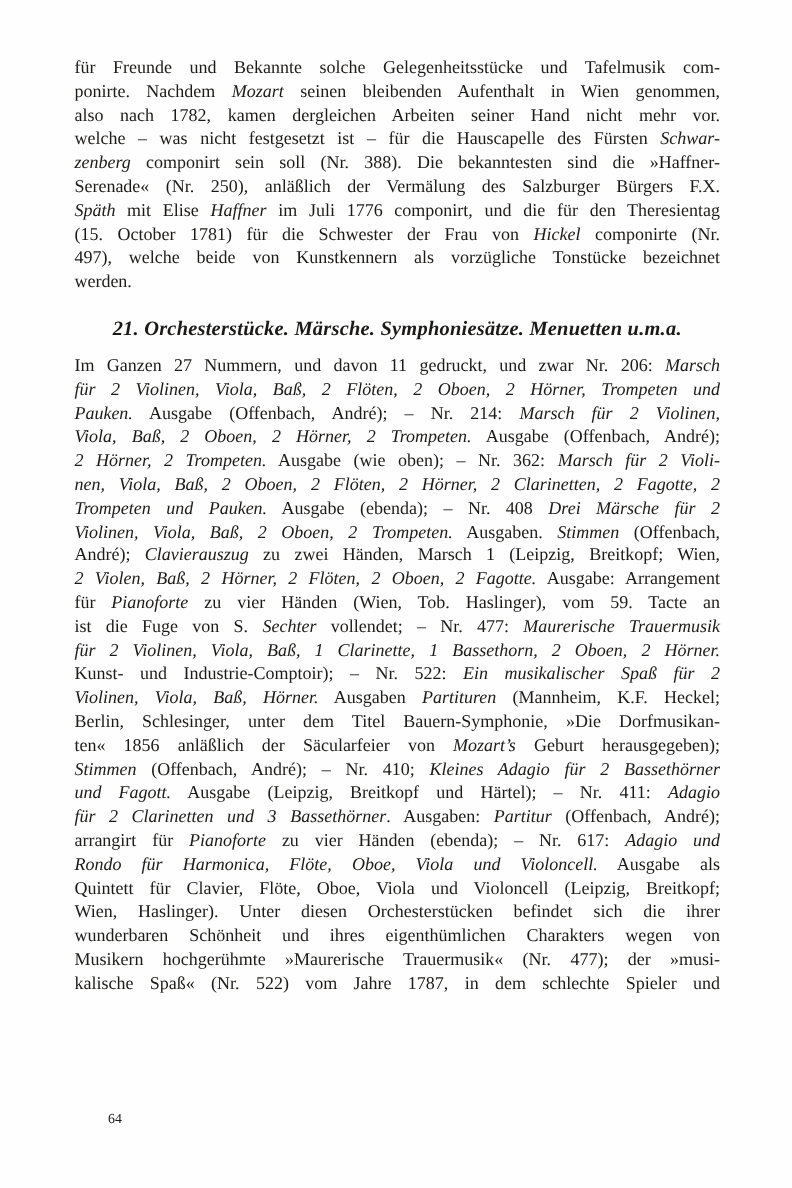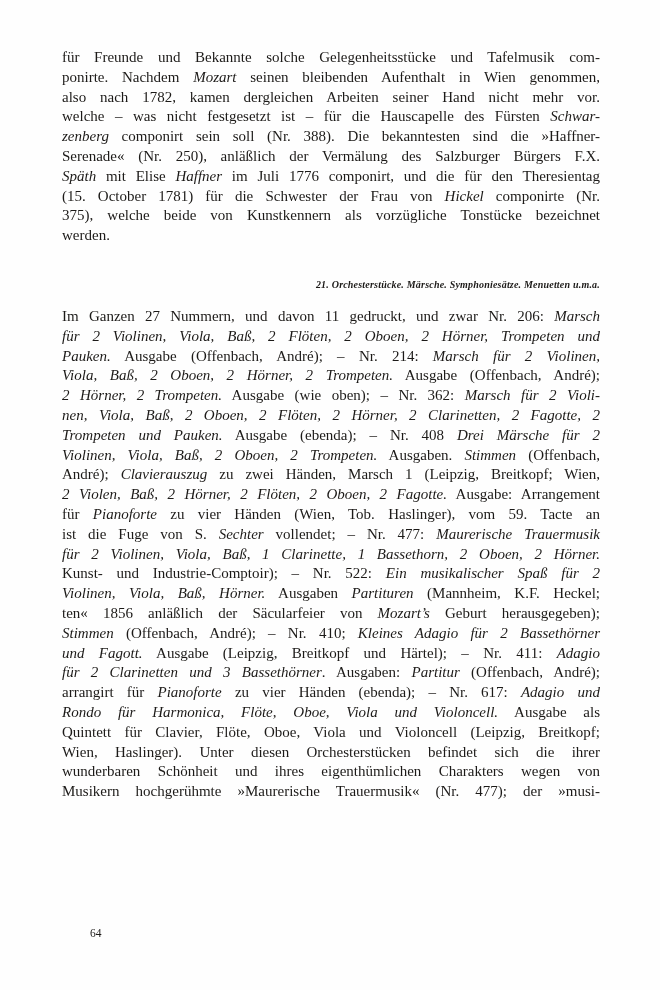--- a/index.html
+++ b/index.html
@@ -32,25 +32,25 @@
     text-align: justify;
     text-align-last: justify;
   }
   .line.left-last {
     text-align-last: left;
   }
   .it {
     font-style: italic;
   }
   .heading {
-    margin: 29px 0 12px 0;
-    font-size: 10px;
+    margin: 18px 0 12px 0;
+    font-size: 17px;
     font-weight: bold;
     font-style: italic;
-    text-align: right;
+    text-align: center;
     line-height: 20px;
     letter-spacing: 0.2px;
   }
   .folio {
     position: absolute;
     left: 62px;
     top: 926px;
     font-size: 11.5px;
     line-height: 14px;
     margin-left: 28px;
@@ -63,46 +63,48 @@
   <div class="text-block">
     <div class="para">
         <div class="line"><span>für Freunde und Bekannte solche Gelegenheitsstücke und Tafelmusik com-</span></div>
         <div class="line"><span>ponirte. Nachdem </span><span class="it">Mozart</span><span> seinen bleibenden Aufenthalt in Wien genommen,</span></div>
         <div class="line"><span>also nach 1782, kamen dergleichen Arbeiten seiner Hand nicht mehr vor.</span></div>
         <div class="line"><span>welche – was nicht festgesetzt ist – für die Hauscapelle des Fürsten </span><span class="it">Schwar-</span></div>
         <div class="line"><span class="it">zenberg</span><span> componirt sein soll (Nr. 388). Die bekanntesten sind die »Haffner-</span></div>
         <div class="line"><span>Serenade« (Nr. 250), anläßlich der Vermälung des Salzburger Bürgers F.X.</span></div>
         <div class="line"><span class="it">Späth</span><span> mit Elise </span><span class="it">Haffner</span><span> im Juli 1776 componirt, und die für den Theresientag</span></div>
         <div class="line"><span>(15. October 1781) für die Schwester der Frau von </span><span class="it">Hickel</span><span> componirte (Nr.</span></div>
-        <div class="line"><span>375), welche beide von Kunstkennern als vorzügliche Tonstücke bezeichnet</span></div>
+        <div class="line"><span>497), welche beide von Kunstkennern als vorzügliche Tonstücke bezeichnet</span></div>
         <div class="line left-last"><span>werden.</span></div>
       </div>
     <h2 class="heading">21. Orchesterstücke. Märsche. Symphoniesätze. Menuetten u.m.a.</h2>
     <div class="para">
         <div class="line"><span>Im Ganzen 27 Nummern, und davon 11 gedruckt, und zwar Nr. 206: </span><span class="it">Marsch</span></div>
         <div class="line"><span class="it">für 2 Violinen, Viola, Baß, 2 Flöten, 2 Oboen, 2 Hörner, Trompeten und</span></div>
         <div class="line"><span class="it">Pauken.</span><span> Ausgabe (Offenbach, André); – Nr. 214: </span><span class="it">Marsch für 2 Violinen,</span></div>
         <div class="line"><span class="it">Viola, Baß, 2 Oboen, 2 Hörner, 2 Trompeten.</span><span> Ausgabe (Offenbach, André);</span></div>
         <div class="line"><span class="it">2 Hörner, 2 Trompeten.</span><span> Ausgabe (wie oben); – Nr. 362: </span><span class="it">Marsch für 2 Violi-</span></div>
         <div class="line"><span class="it">nen, Viola, Baß, 2 Oboen, 2 Flöten, 2 Hörner, 2 Clarinetten, 2 Fagotte, 2</span></div>
         <div class="line"><span class="it">Trompeten und Pauken.</span><span> Ausgabe (ebenda); – Nr. 408 </span><span class="it">Drei Märsche für 2</span></div>
         <div class="line"><span class="it">Violinen, Viola, Baß, 2 Oboen, 2 Trompeten.</span><span> Ausgaben. </span><span class="it">Stimmen</span><span> (Offenbach,</span></div>
         <div class="line"><span>André); </span><span class="it">Clavierauszug</span><span> zu zwei Händen, Marsch 1 (Leipzig, Breitkopf; Wien,</span></div>
         <div class="line"><span class="it">2 Violen, Baß, 2 Hörner, 2 Flöten, 2 Oboen, 2 Fagotte.</span><span> Ausgabe: Arrangement</span></div>
         <div class="line"><span>für </span><span class="it">Pianoforte</span><span> zu vier Händen (Wien, Tob. Haslinger), vom 59. Tacte an</span></div>
         <div class="line"><span>ist die Fuge von S. </span><span class="it">Sechter</span><span> vollendet; – Nr. 477: </span><span class="it">Maurerische Trauermusik</span></div>
         <div class="line"><span class="it">für 2 Violinen, Viola, Baß, 1 Clarinette, 1 Bassethorn, 2 Oboen, 2 Hörner.</span></div>
         <div class="line"><span>Kunst- und Industrie-Comptoir); – Nr. 522: </span><span class="it">Ein musikalischer Spaß für 2</span></div>
         <div class="line"><span class="it">Violinen, Viola, Baß, Hörner.</span><span> Ausgaben </span><span class="it">Partituren</span><span> (Mannheim, K.F. Heckel;</span></div>
+        <div class="line"><span>Berlin, Schlesinger, unter dem Titel Bauern-Symphonie, »Die Dorfmusikan-</span></div>
         <div class="line"><span>ten« 1856 anläßlich der Säcularfeier von </span><span class="it">Mozart’s</span><span> Geburt herausgegeben);</span></div>
         <div class="line"><span class="it">Stimmen</span><span> (Offenbach, André); – Nr. 410; </span><span class="it">Kleines Adagio für 2 Bassethörner</span></div>
         <div class="line"><span class="it">und Fagott.</span><span> Ausgabe (Leipzig, Breitkopf und Härtel); – Nr. 411: </span><span class="it">Adagio</span></div>
         <div class="line"><span class="it">für 2 Clarinetten und 3 Bassethörner</span><span>. Ausgaben: </span><span class="it">Partitur</span><span> (Offenbach, André);</span></div>
         <div class="line"><span>arrangirt für </span><span class="it">Pianoforte</span><span> zu vier Händen (ebenda); – Nr. 617: </span><span class="it">Adagio und</span></div>
         <div class="line"><span class="it">Rondo für Harmonica, Flöte, Oboe, Viola und Violoncell.</span><span> Ausgabe als</span></div>
         <div class="line"><span>Quintett für Clavier, Flöte, Oboe, Viola und Violoncell (Leipzig, Breitkopf;</span></div>
         <div class="line"><span>Wien, Haslinger). Unter diesen Orchesterstücken befindet sich die ihrer</span></div>
         <div class="line"><span>wunderbaren Schönheit und ihres eigenthümlichen Charakters wegen von</span></div>
         <div class="line"><span>Musikern hochgerühmte »Maurerische Trauermusik« (Nr. 477); der »musi-</span></div>
+        <div class="line"><span>kalische Spaß« (Nr. 522) vom Jahre 1787, in dem schlechte Spieler und</span></div>
       </div>
   </div>
   <div class="folio">64</div>
 </div>
 
 </body></html>

